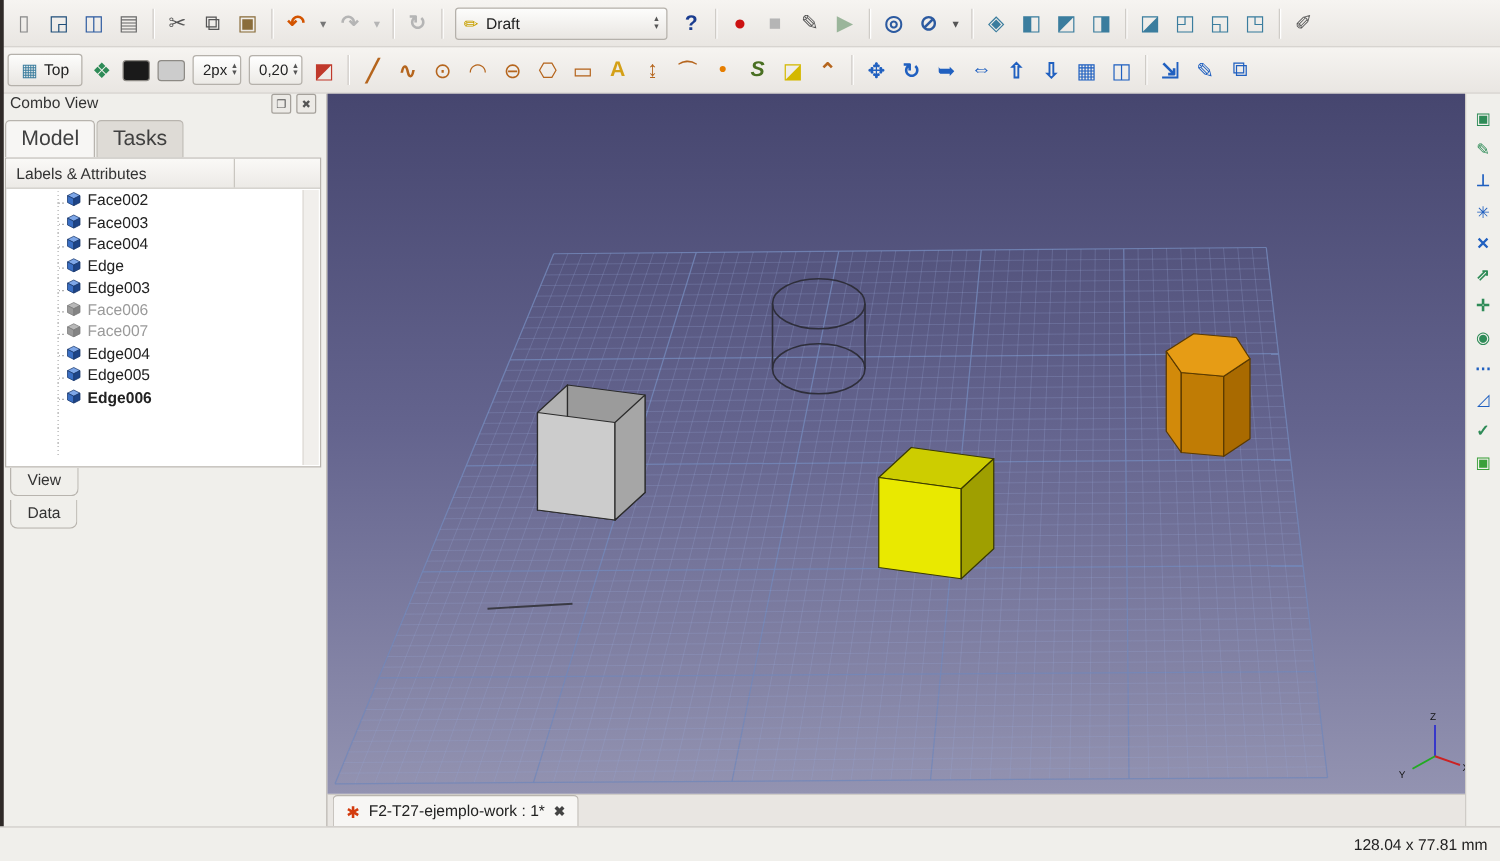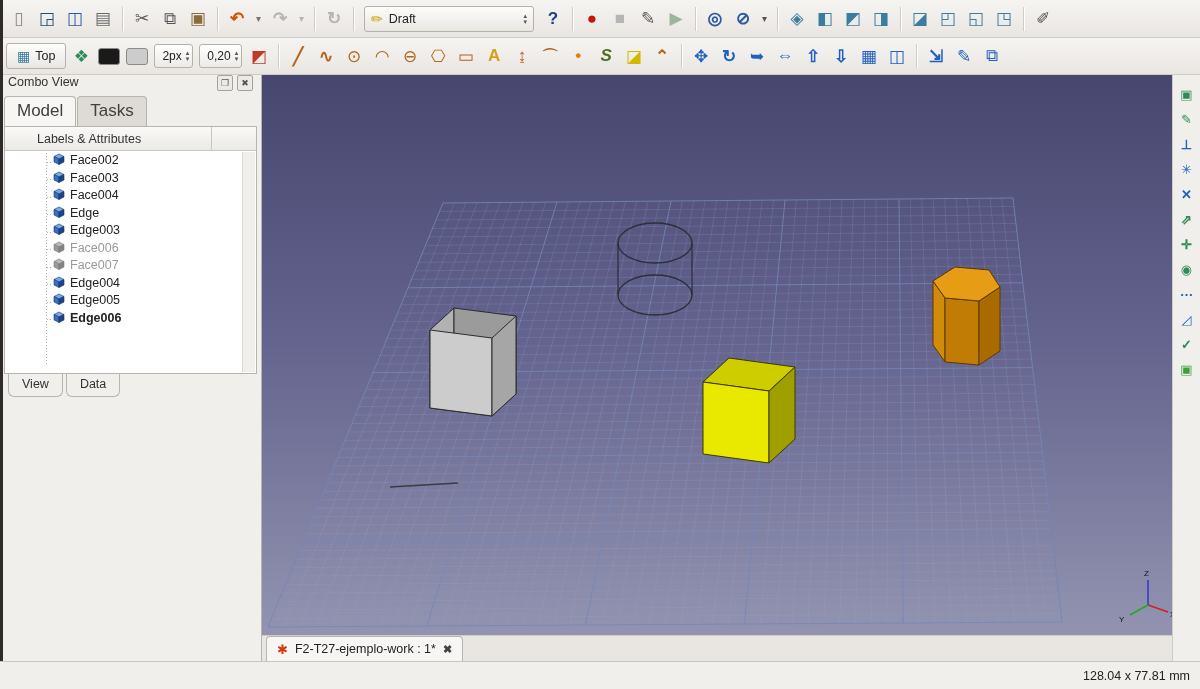--- a/index.html
+++ b/index.html
@@ -55,42 +55,42 @@
     background:#eceae6; font-size:9px; display:flex; align-items:center; justify-content:center; color:#555; }
   .tabs { display:flex; align-items:flex-end; gap:1px; padding-left:4px; height:26px; }
   .tab { padding:4px 12px 5px; font-size:17px; border:1px solid #b8b4ae; border-bottom:none;
     border-radius:4px 4px 0 0; background:#dedbd6; color:#404040; }
   .tab.active { background:#f7f6f4; }
 
   .tree-wrap { margin:0 4px; height:248px; border:1px solid #b8b4ae; background:#fff;
     display:flex; flex-direction:column; position:relative; }
   .tree-header { height:24px; background:linear-gradient(#faf9f7,#eceae6); border-bottom:1px solid #c9c6c0;
     display:flex; align-items:stretch; font-size:12.5px; color:#333; }
-  .tree-header .hcell { width:183px; display:flex; align-items:center; padding-left:8px; border-right:1px solid #c9c6c0;margin-left:24px; }
+  .tree-header .hcell { width:183px; display:flex; align-items:center; padding-left:8px; border-right:1px solid #c9c6c0; }
   .tree-body { flex:1; position:relative; padding-top:2px; overflow:hidden; }
   .tree-body::before { content:""; position:absolute; left:41px; top:2px; height:212px; width:1px;
     background:repeating-linear-gradient(to bottom,#b0b0b0 0 1px,transparent 1px 3px); }
   .tree-row { height:17.5px; display:flex; align-items:flex-start; padding-left:48px; position:relative; font-size:12.5px; }
   .tree-row::before { content:""; position:absolute; left:42px; top:50%; width:5px; height:1px;
     background:repeating-linear-gradient(to right,#b0b0b0 0 1px,transparent 1px 3px); }
   .tree-row svg { margin-right:5px; flex:none; }
   .tree-row.gray .tree-label { color:#9a9a9a; }
   .tree-row.bold .tree-label { font-weight:700; }
   .tree-scroll { position:absolute; right:1px; top:25px; bottom:1px; width:13px;
     background:#f1efec; border-left:1px solid #dddad5; }
 
   .prop-wrap { margin:6px 4px 4px; flex:1; border:1px solid #b8b4ae; background:#fff;
     display:flex; flex-direction:column; }
   .prop-header { height:24px; background:linear-gradient(#faf9f7,#eceae6); border-bottom:1px solid #c9c6c0;
     display:flex; font-size:12.5px; color:#333; }
   .prop-header .pc1 { width:92px; display:flex; align-items:center; padding-left:8px; border-right:1px solid #c9c6c0; }
   .prop-header .pc2 { flex:1; display:flex; align-items:center; padding-left:8px; }
   .prop-body { flex:1; }
 
-  .bottom-tabs { height:28px; display:flex; align-items:flex-start; padding-left:8px; gap:3px; }
+  .bottom-tabs { height:28px; display:flex; align-items:flex-start; padding-left:8px; gap:3px;flex-direction:column; }
   .btab { padding:3px 13px 5px; font-size:12.5px; border:1px solid #b8b4ae; border-top:none;
     border-radius:0 0 6px 6px; background:#f0efeb; color:#333; }
 
   
   #center { width:910px; display:flex; flex-direction:column; }
   #viewport { position:relative; width:910px; height:560px;
     background:linear-gradient(#46466f 0%, #64648e 48%, #9393b1 100%); }
   #viewport svg { position:absolute; inset:0; }
 
   #doc-tabbar { height:26px; background:#e9e6e2; border-top:1px solid #cfccc7;

